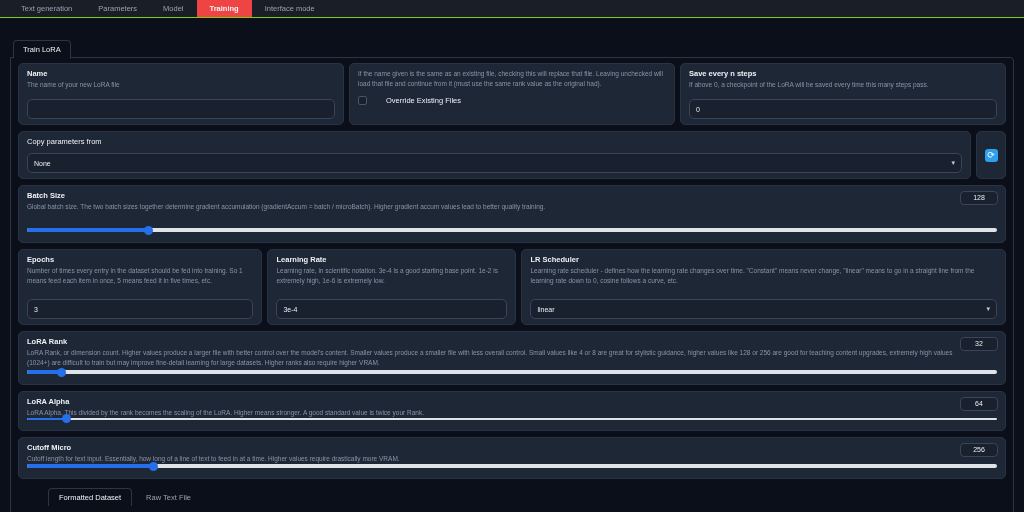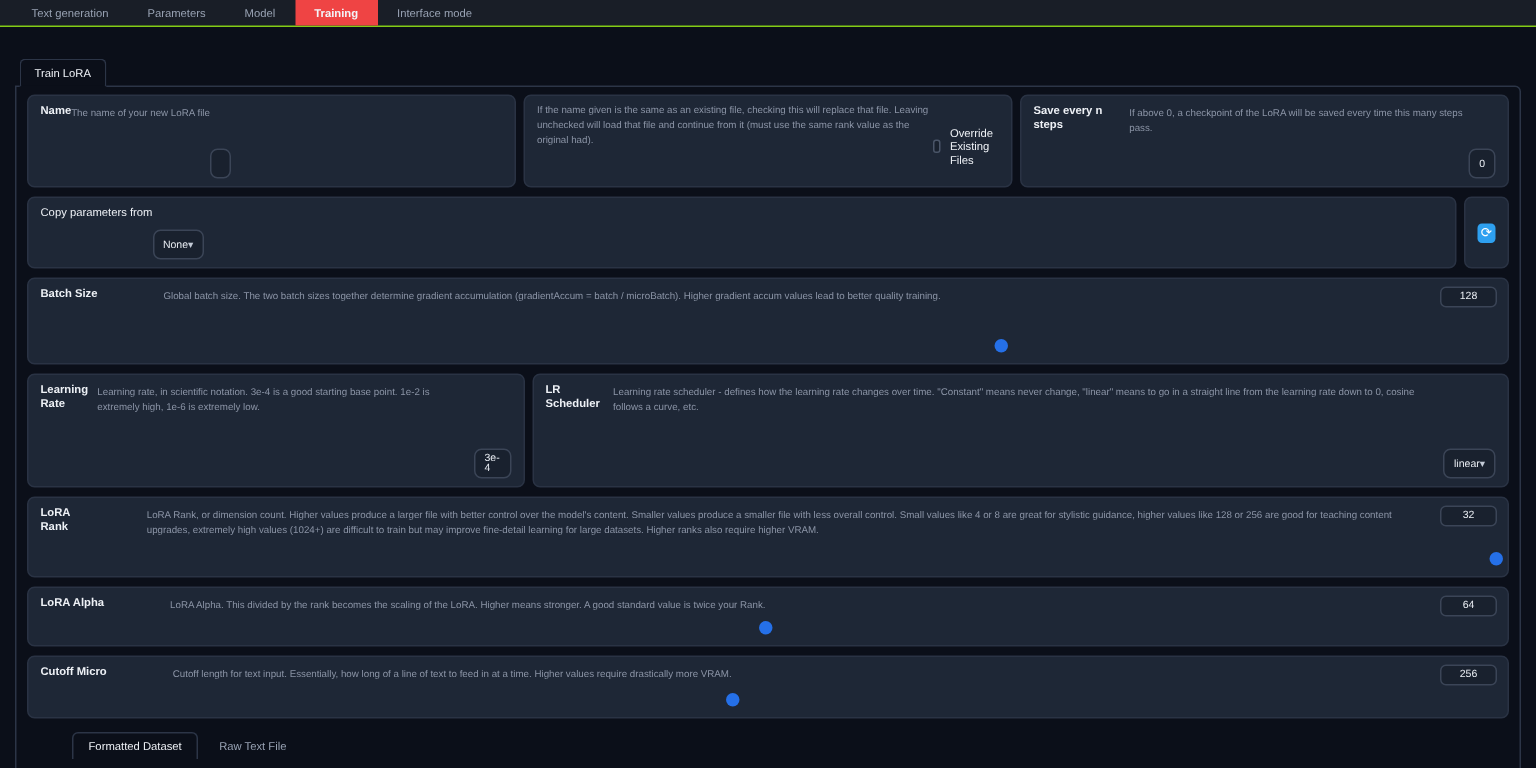--- a/index.html
+++ b/index.html
@@ -14,21 +14,21 @@
   .top-nav { height:18px; background:#191e27; display:flex; align-items:stretch; padding-left:8px; border-bottom:1px solid #84cc16; }
   .nav-tab { font-size:7.5px; line-height:18px; padding:0 13px; color:#98a2b3; cursor:pointer; white-space:nowrap; }
   .nav-tab.active { background:#ef4444; color:#f2f5f9; font-weight:600; }
   
   .tabstrip { margin:20px 0 0 13px; height:19px; position:relative; z-index:2; }
   .main-tab { display:inline-block; font-size:7.5px; line-height:17px; padding:0 9px; color:#eef1f6; background:#0b0f19;
     border:1px solid #2c3547; border-bottom:1px solid #0b0f19; border-radius:4px 4px 0 0; margin-bottom:-1px; }
   
   .container { margin:0 10px; border:1px solid #2c3547; border-radius:0 4px 4px 4px; padding:5px 7px 0 7px; height:470px; background:#0b0f19; }
   .row { display:flex; gap:5px; margin-bottom:6px; }
-  .panel { background:#1e2736; border:1px solid #2a3344; border-radius:5px; padding:5px 8px; position:relative; display:flex; }
+  .panel { background:#1e2736; border:1px solid #2a3344; border-radius:5px; padding:5px 8px; position:relative; display:flex; flex-direction:column; }
   .lbl { font-size:7.5px; font-weight:600; color:#eef1f6; }
   .desc { font-size:6.5px; color:#8b94a6; line-height:1.5; margin-top:2px; }
   .tbox { height:20px; background:#19212e; border:1px solid #3b4557; border-radius:5px; font-size:7px; color:#e9edf3;
     display:flex; align-items:center; padding:0 6px; margin-top:auto; }
   .select { justify-content:space-between; cursor:pointer; }
   .chev { color:#c3cad6; font-size:7px; }
   .numbox { position:absolute; top:5px; right:7px; width:38px; height:14px; line-height:12px; text-align:center;
     background:#19212e; border:1px solid #3b4557; border-radius:4px; font-size:7px; color:#e9edf3; }
   
   .slider { height:4px; background:#dfe3e8; border-radius:3px; position:relative; margin-top:auto; margin-bottom:5px; cursor:pointer; }
@@ -40,21 +40,21 @@
   .row2 .copy-panel { flex:1; }
   .row2 .refresh-panel { width:30px; flex:none; align-items:center; justify-content:center; }
   .refresh-btn { width:13px; height:13px; background:#2ea0f0; border:none; border-radius:3px; color:#fff; font-size:9px; line-height:13px; text-align:center; cursor:pointer; padding:0; }
   .row3 { height:58px; } .row3 .panel { flex:1; }
   .row4 { height:76px; }
   .row4 .p1 { flex:1; } .row4 .p2 { flex:1.02; } .row4 .p3 { flex:2.06; }
   .rank-row { height:54px; } .alpha-row { height:40px; } .cutoff-row { height:42px; }
   .wide { flex:1; }
   .head { display:flex; justify-content:space-between; align-items:flex-start; padding-right:44px; }
   
-  .chk-line { display:flex; align-items:center; gap:6px; margin-top:7px; }
+  .chk-line { display:flex; align-items:center; gap:19px; margin-top:7px; }
   .checkbox { width:9px; height:9px; background:#19212e; border:1px solid #4a5568; border-radius:2px; cursor:pointer; }
   .chk-label { font-size:7.5px; color:#eef1f6; }
   
   .dataset-tabs { display:flex; align-items:flex-end; gap:4px; margin:8px 0 0 18px; height:19px;padding-left:12px; }
   .ds-tab { font-size:7.5px; line-height:17px; padding:0 10px; color:#eef1f6; border:1px solid #2c3547; border-bottom:none; border-radius:4px 4px 0 0; background:#0b0f19; }
   .ds-tab.inactive { border:none; color:#98a2b3; background:transparent; }
 </style>
 </head>
 <body>
 
@@ -119,20 +119,25 @@
       <div class="desc" style="padding-right:40px">Global batch size. The two batch sizes together determine gradient accumulation (gradientAccum = batch / microBatch). Higher gradient accum values lead to better quality training.</div>
       <div class="slider">
         <div class="slider-fill" style="width: 12.5%;">
             <div class="slider-handle"></div>
           </div>
       </div>
     </section>
   </div>
 
   <div class="row row4">
+    <section class="panel p1">
+      <div class="lbl">Epochs</div>
+      <div class="desc">Number of times every entry in the dataset should be fed into training. So 1 means feed each item in once, 5 means feed it in five times, etc.</div>
+      <div class="tbox">3</div>
+    </section>
 
     <section class="panel p2">
       <div class="lbl">Learning Rate</div>
       <div class="desc">Learning rate, in scientific notation. 3e-4 is a good starting base point. 1e-2 is extremely high, 1e-6 is extremely low.</div>
       <div class="tbox">3e-4</div>
     </section>
 
     <section class="panel p3">
       <div class="lbl">LR Scheduler</div>
       <div class="desc">Learning rate scheduler - defines how the learning rate changes over time. "Constant" means never change, "linear" means to go in a straight line from the learning rate down to 0, cosine follows a curve, etc.</div>

